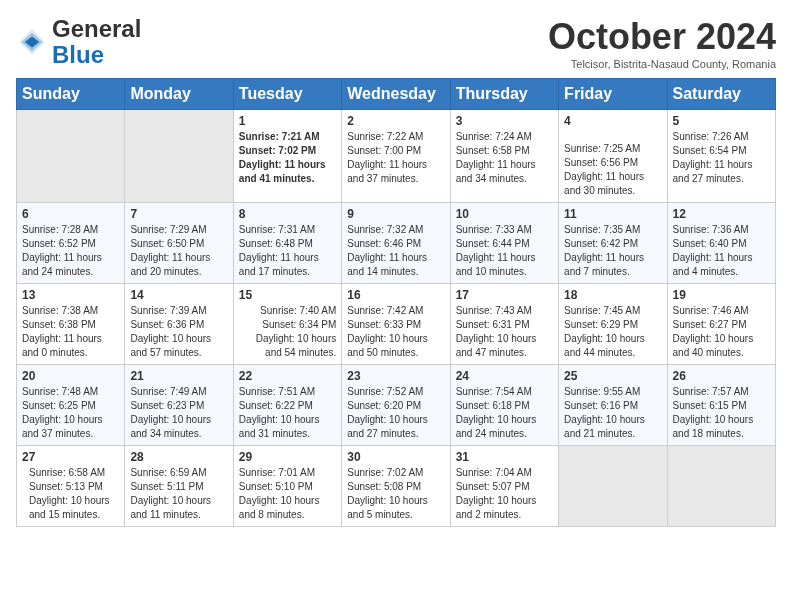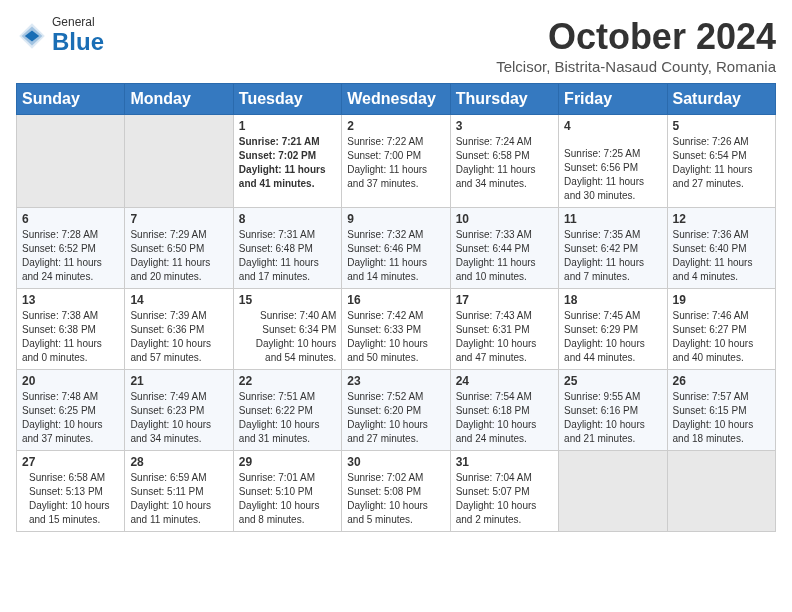--- a/index.html
+++ b/index.html
@@ -20,43 +20,43 @@
       display: flex;
       align-items: center;
       gap: 4px;
     }
     .logo-text {
       display: flex;
       flex-direction: column;
       line-height: 1.1;
     }
     .logo-general {
-      font-size: 12px;
-      font-weight: normal;
+      font-size: 24px;
+      font-weight: bold;
       color: #333;
     }
     .logo-blue {
       font-size: 24px;
       font-weight: bold;
       color: #1a6eb5;
     }
     .logo-icon {
       width: 32px;
       height: 32px;
     }
     .title-block {
       text-align: right;
     }
     .month-title {
       font-size: 36px;
       font-weight: bold;
       color: #333;
     }
     .location {
-      font-size: 15px;
+      font-size: 11px;
       color: #555;
     }
     table {
       width: 100%;
       border-collapse: collapse;
       font-size: 11px;
     }
     thead tr th {
       background-color: #3579c0;
       color: #fff;

